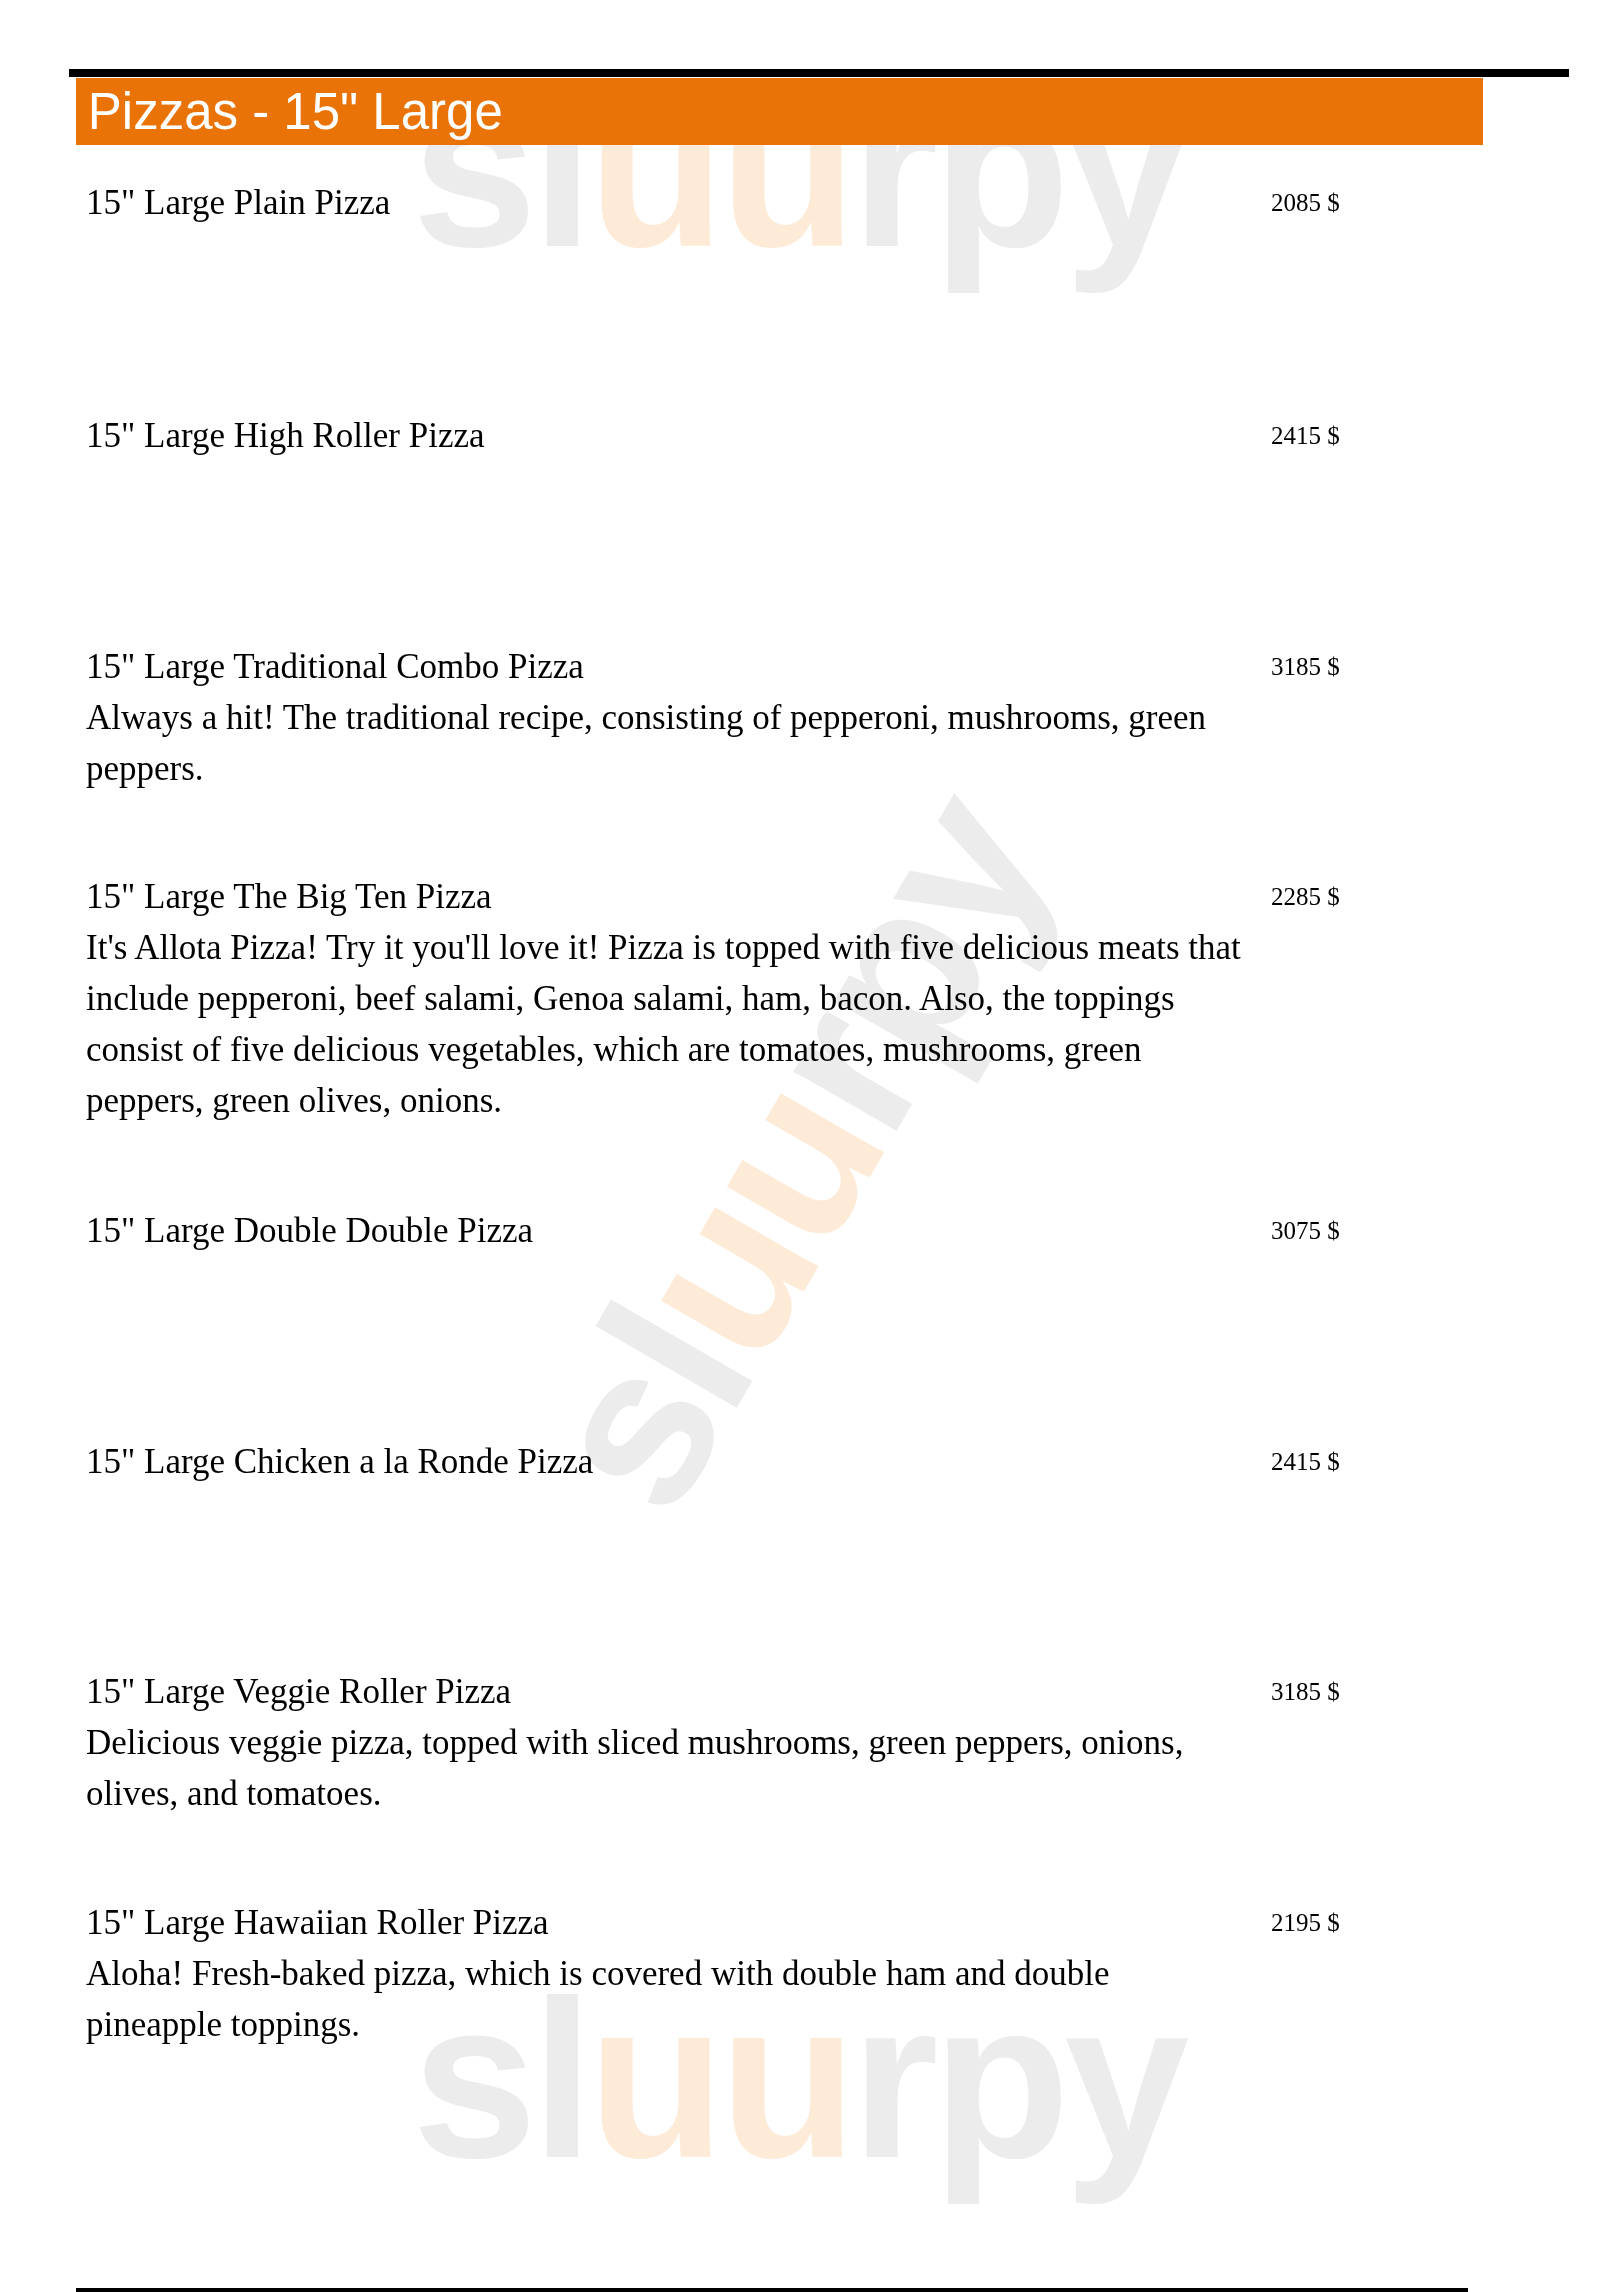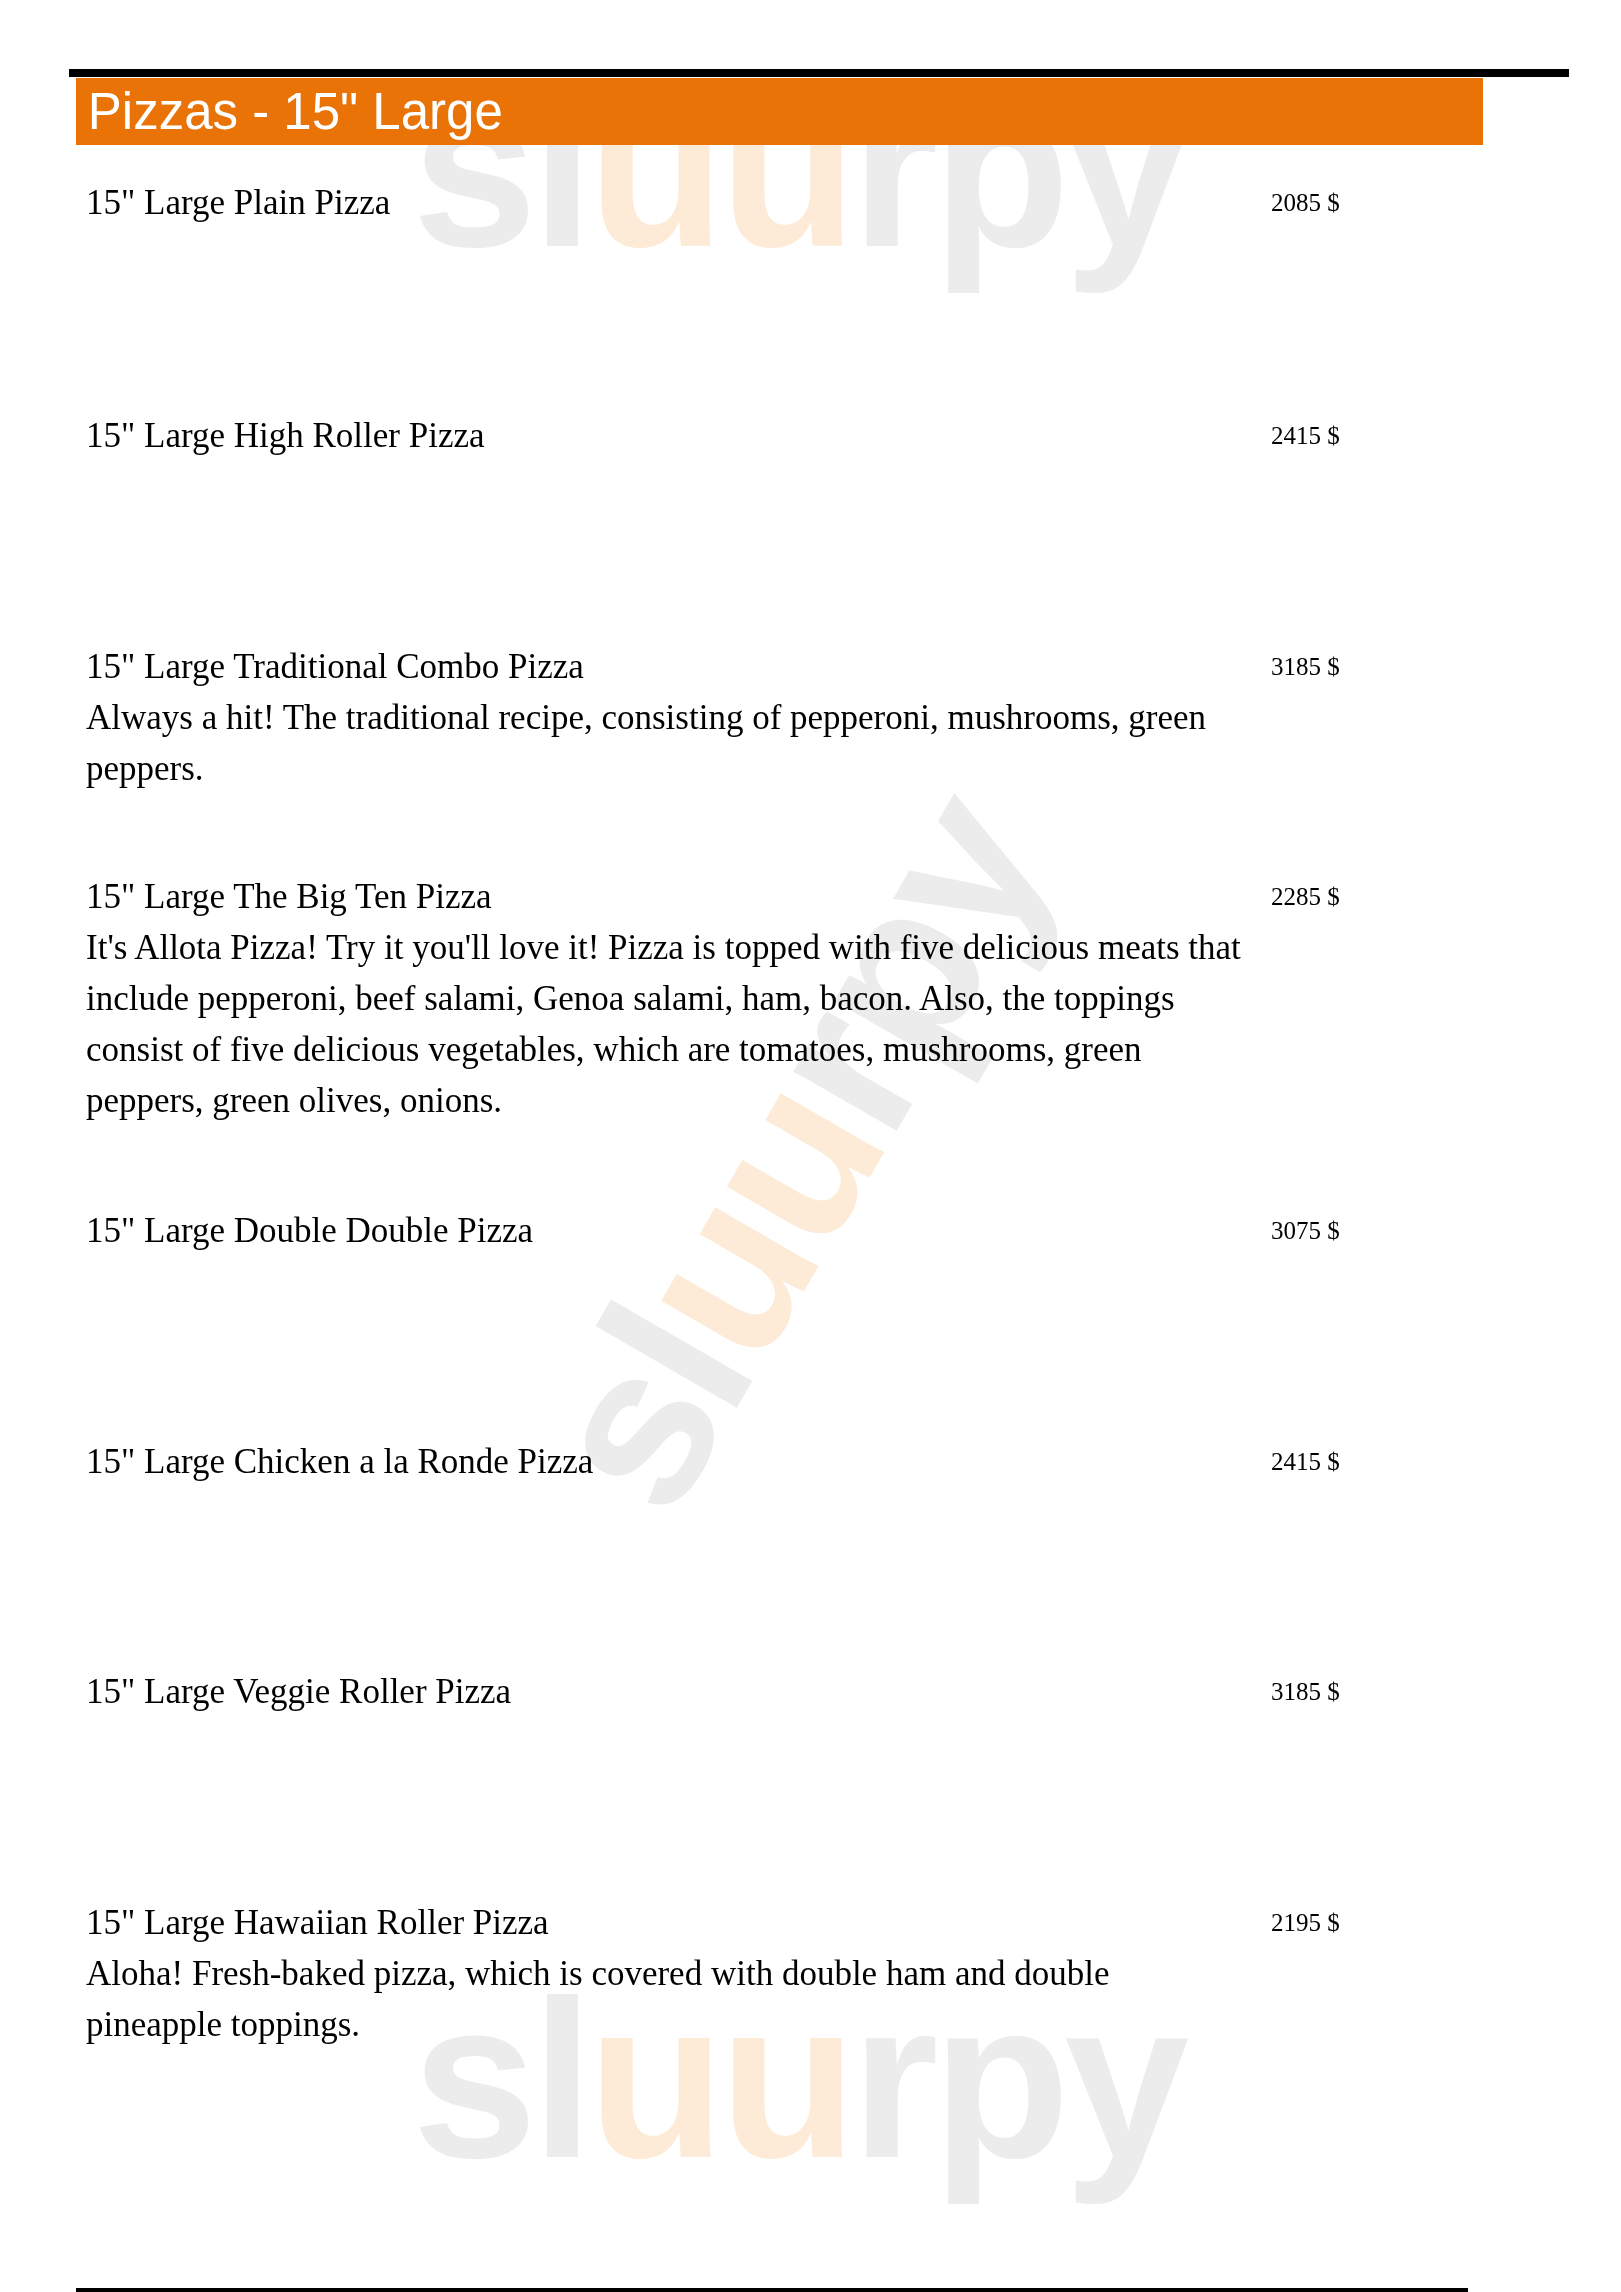--- a/index.html
+++ b/index.html
@@ -48,20 +48,21 @@
 <div class="item" style="top:1205px;">
   <div class="item-name">15" Large Double Double Pizza</div>
   <div class="item-price">3075 $</div>
 </div>
 <div class="item" style="top:1436px;">
   <div class="item-name">15" Large Chicken a la Ronde Pizza</div>
   <div class="item-price">2415 $</div>
 </div>
 <div class="item" style="top:1666px;">
   <div class="item-name">15" Large Veggie Roller Pizza</div>
+  <div class="item-desc">Delicious veggie pizza, topped with sliced mushrooms, green peppers, onions, olives, and tomatoes.</div>
   <div class="item-price">3185 $</div>
 </div>
 <div class="item" style="top:1897px;">
   <div class="item-name">15" Large Hawaiian Roller Pizza</div>
   <div class="item-desc">Aloha! Fresh-baked pizza, which is covered with double ham and double pineapple toppings.</div>
   <div class="item-price">2195 $</div>
 </div>
 
 <div class="bottom-rule"></div>
 

